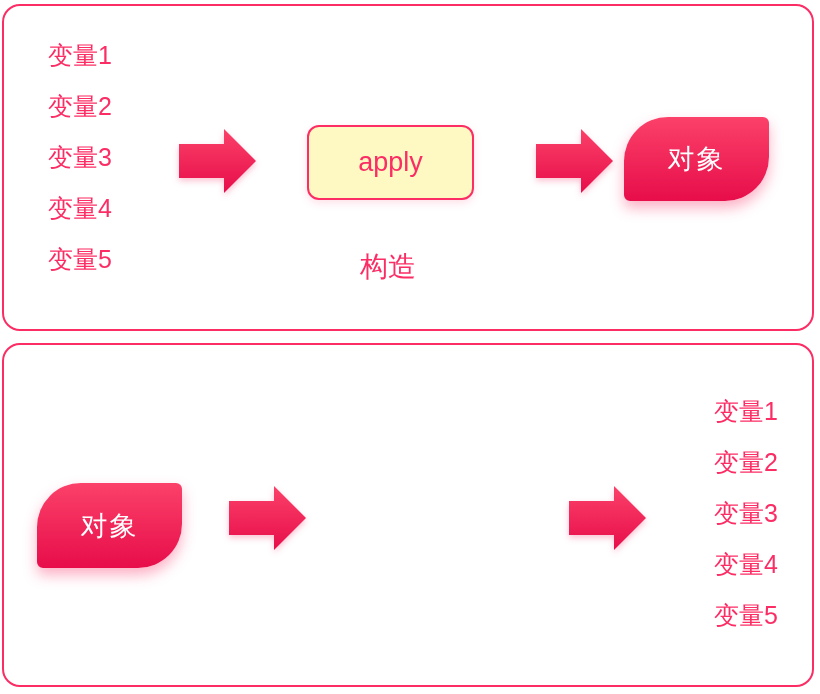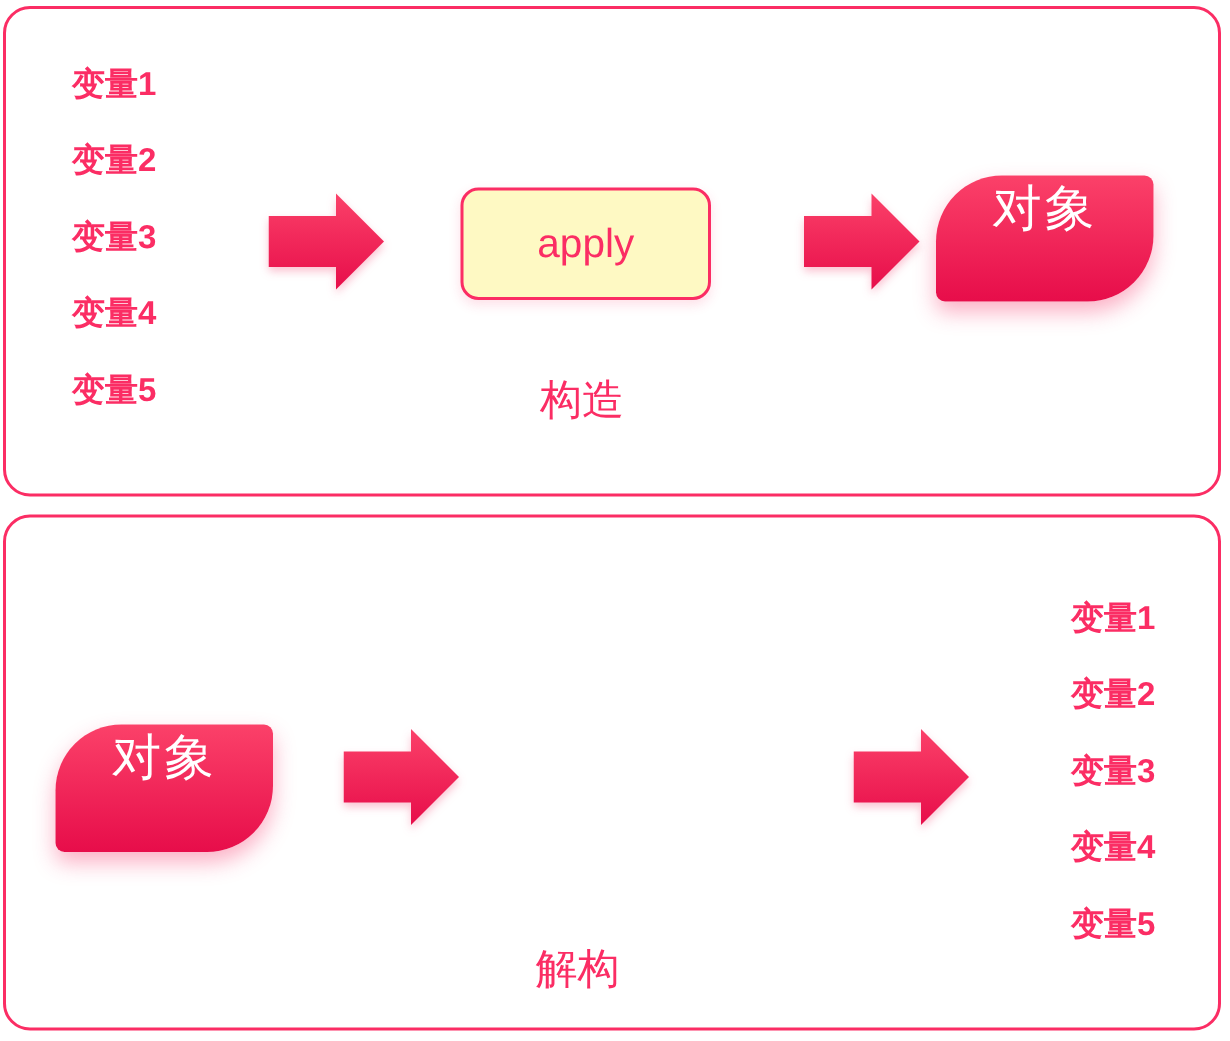--- a/index.html
+++ b/index.html
@@ -25,23 +25,22 @@
     border: 2px solid var(--panel-border);
     border-radius: 18px;
     background: #ffffff;
   }
   #panel-construct   { top: 4px;   height: 327px; }
   #panel-deconstruct { top: 343px; height: 344px; }
 
   .vars { position: absolute; }
   .var-item {
     height: 51px; line-height: 51px;
-    font-size: 22px; color: var(--accent);
+    font-size: 25px; color: var(--accent);
     white-space: nowrap;
-    font-weight: bold;
   }
 
   .arrow {
     position: absolute;
     width: 78px; height: 66px;
     filter: drop-shadow(0 3px 3px rgba(240, 40, 95, 0.28));
   }
   .stop-top    { stop-color: var(--gradient-top); }
   .stop-bottom { stop-color: var(--gradient-bottom); }
 
@@ -52,23 +51,23 @@
     background: #fef9c3;
     display: flex; align-items: center; justify-content: center;
     font-size: 27px; color: var(--accent);
     box-shadow: 0 3px 8px rgba(251, 45, 100, 0.15);
   }
 
   .leaf {
     position: absolute;
     background: linear-gradient(180deg, var(--gradient-top), var(--gradient-bottom));
     border-radius: 44px 6px 44px 6px;
-    display: flex; align-items: flex-start; justify-content: center;
+    display: flex; align-items: center; justify-content: center;
     color: var(--object-text);
-    font-size: 33px; letter-spacing: 2px;
+    font-size: 27px; letter-spacing: 2px;
     box-shadow: 0 7px 14px rgba(246, 48, 103, 0.38);
   }
 
   .caption {
     position: absolute;
     width: 140px;
     text-align: center;
     font-size: 28px;
     color: var(--accent);
     white-space: nowrap;
@@ -145,14 +144,13 @@
   </svg>
 
   <div class="vars">
     <div class="var-item">变量1</div>
     <div class="var-item">变量2</div>
     <div class="var-item">变量3</div>
     <div class="var-item">变量4</div>
     <div class="var-item">变量5</div>
   </div>
 
-  <div class="caption">解构</div>
 </div>
 
 </body></html>

